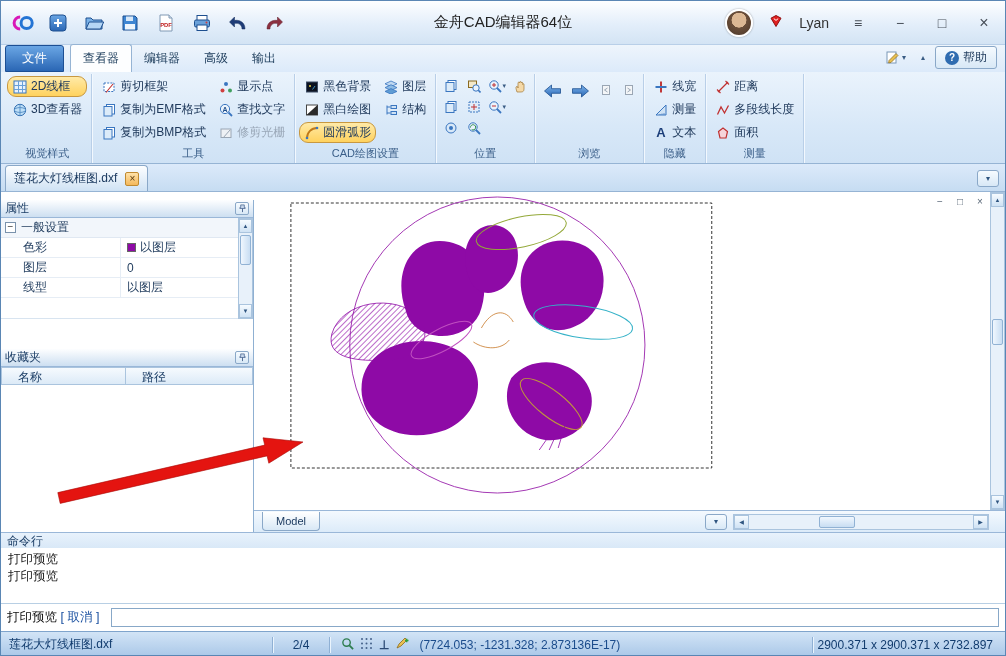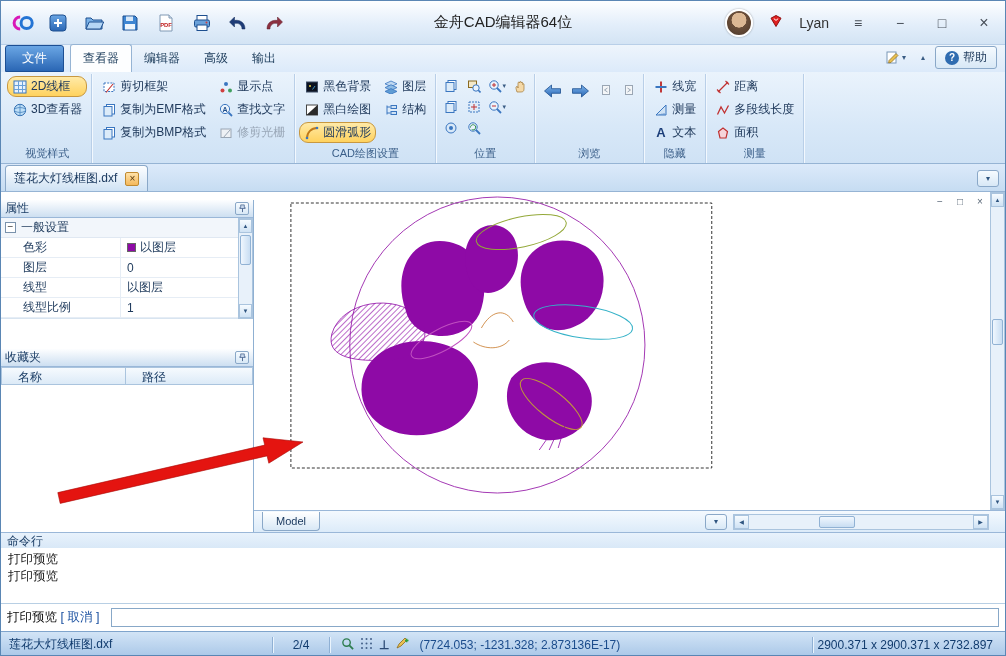--- a/index.html
+++ b/index.html
@@ -356,20 +356,21 @@
             <span class="ricon">
               <svg width="14" height="14" viewBox="0 0 14 14">
                   <rect x="2" y="3" width="10" height="8.5" fill="#eef1f5" stroke="#9aa6b4"></rect>
                   <path d="M4 12 L11 4" stroke="#9aa6b4"></path>
                 </svg>
             </span>
               <span>修剪光栅</span>
           </div>
         </div>
       </div>
+      <div class="rg-label">工具</div>
     </div>
 
     <div class="rgroup">
       <div class="rbody">
         <div class="rcol">
           <div class="rbtn">
             <span class="ricon">
               <svg width="14" height="14" viewBox="0 0 14 14">
                   <rect x="1.5" y="2" width="11" height="10" fill="#0c1220" stroke="#3c4c64"></rect>
                   <circle cx="5" cy="6" r="1" fill="#e8d040"></circle>
@@ -641,26 +642,20 @@
             <span class="pvalue">
                 <span>0</span>
               </span>
           </div>
           <div class="prow">
             <span class="plabel">线型</span>
             <span class="pvalue">
                 <span>以图层</span>
               </span>
           </div>
-          <div class="prow">
-            <span class="plabel">线型比例</span>
-            <span class="pvalue">
-                <span>1</span>
-              </span>
-          </div>
         </div>
         <div class="sb-v">
           <span class="sb-btn">▲</span>
           <span class="sb-track">
               <span class="sb-thumb" style="top:2px;height:30px;"></span>
             </span>
           <span class="sb-btn">▼</span>
         </div>
       </div>
       <div class="lp-spacer"></div>

